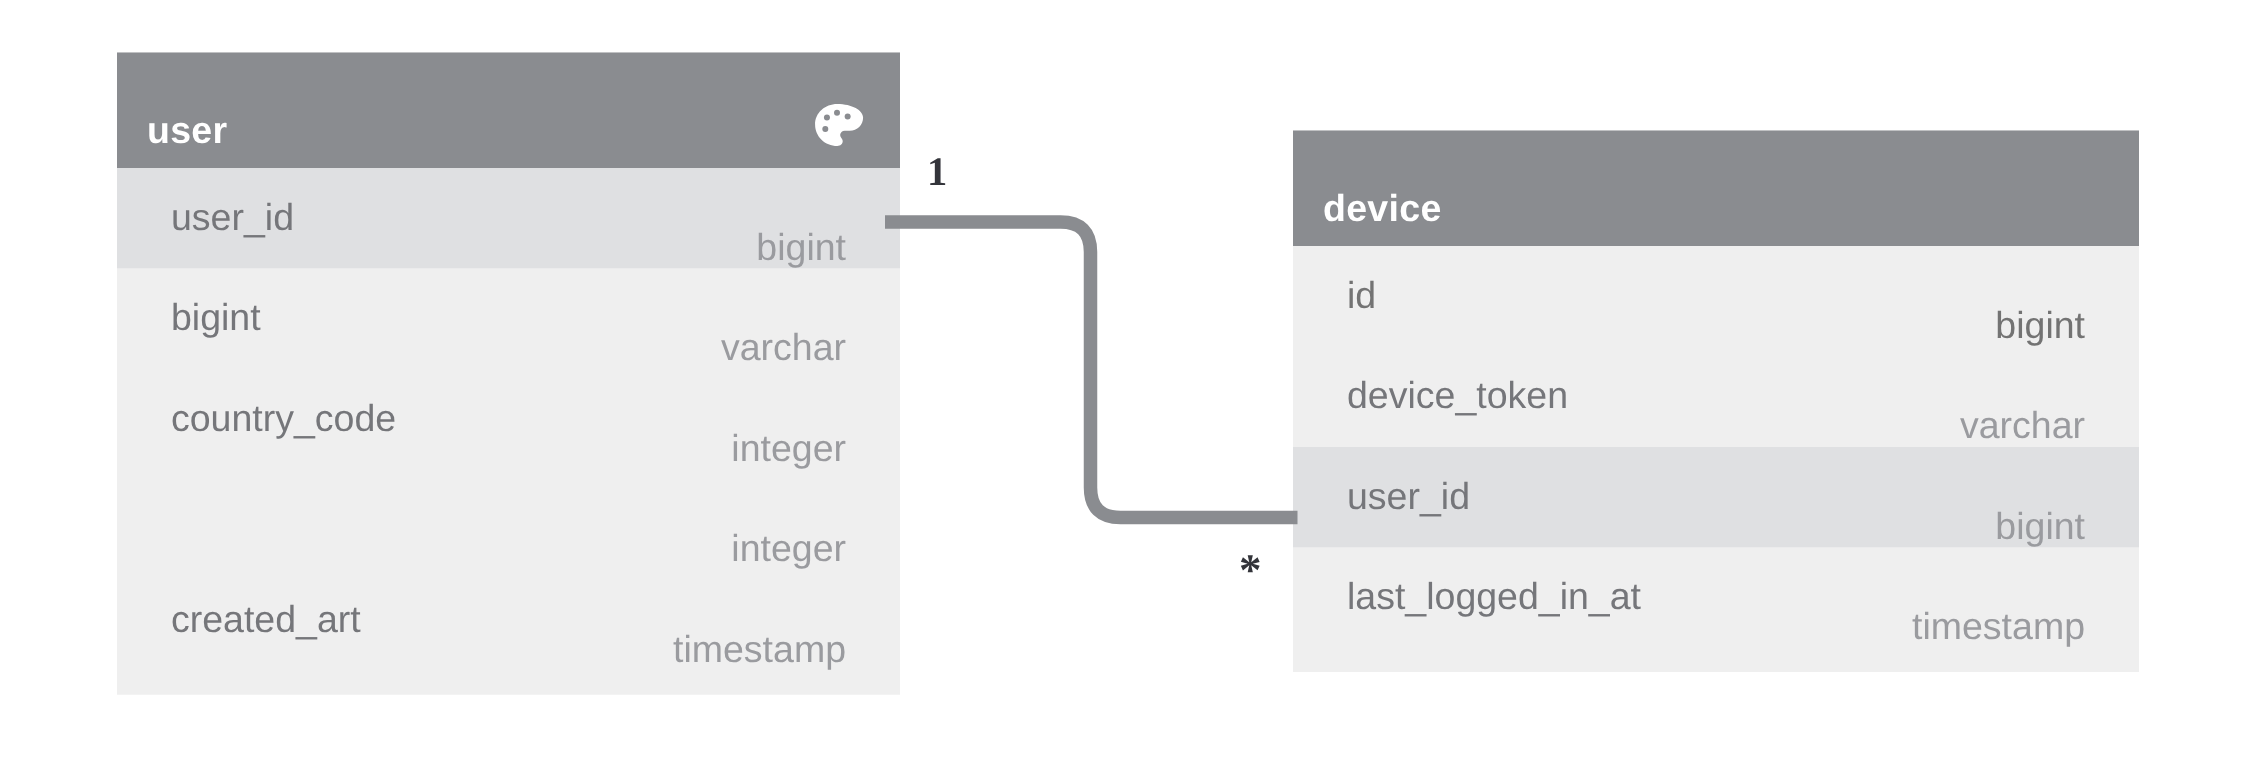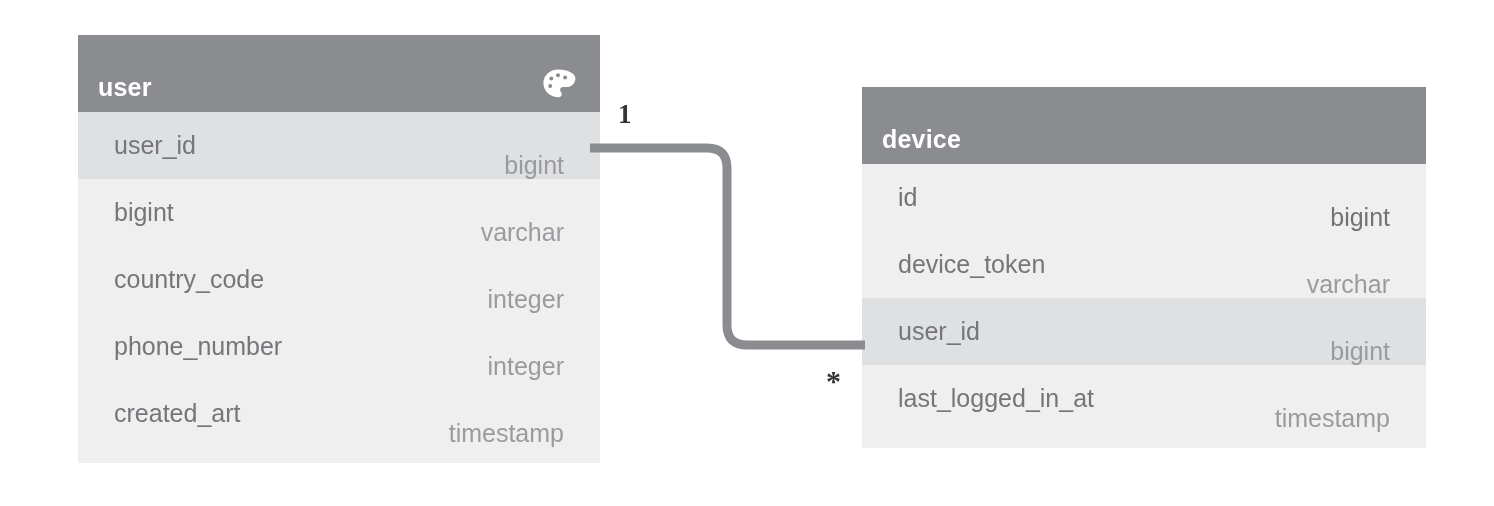--- a/index.html
+++ b/index.html
@@ -164,21 +164,20 @@
     </div>
     <div class="field-row">
       <span class="field-name">bigint</span>
       <span class="field-type">varchar</span>
     </div>
     <div class="field-row">
       <span class="field-name">country_code</span>
       <span class="field-type">integer</span>
     </div>
     <div class="field-row">
-      <span class="field-name">phone_number</span>
       <span class="field-type">integer</span>
     </div>
     <div class="field-row">
       <span class="field-name">created_art</span>
       <span class="field-type">timestamp</span>
     </div>
     <div class="table-pad"></div>
   </div>
 
   <div class="entity" id="entity-device">

